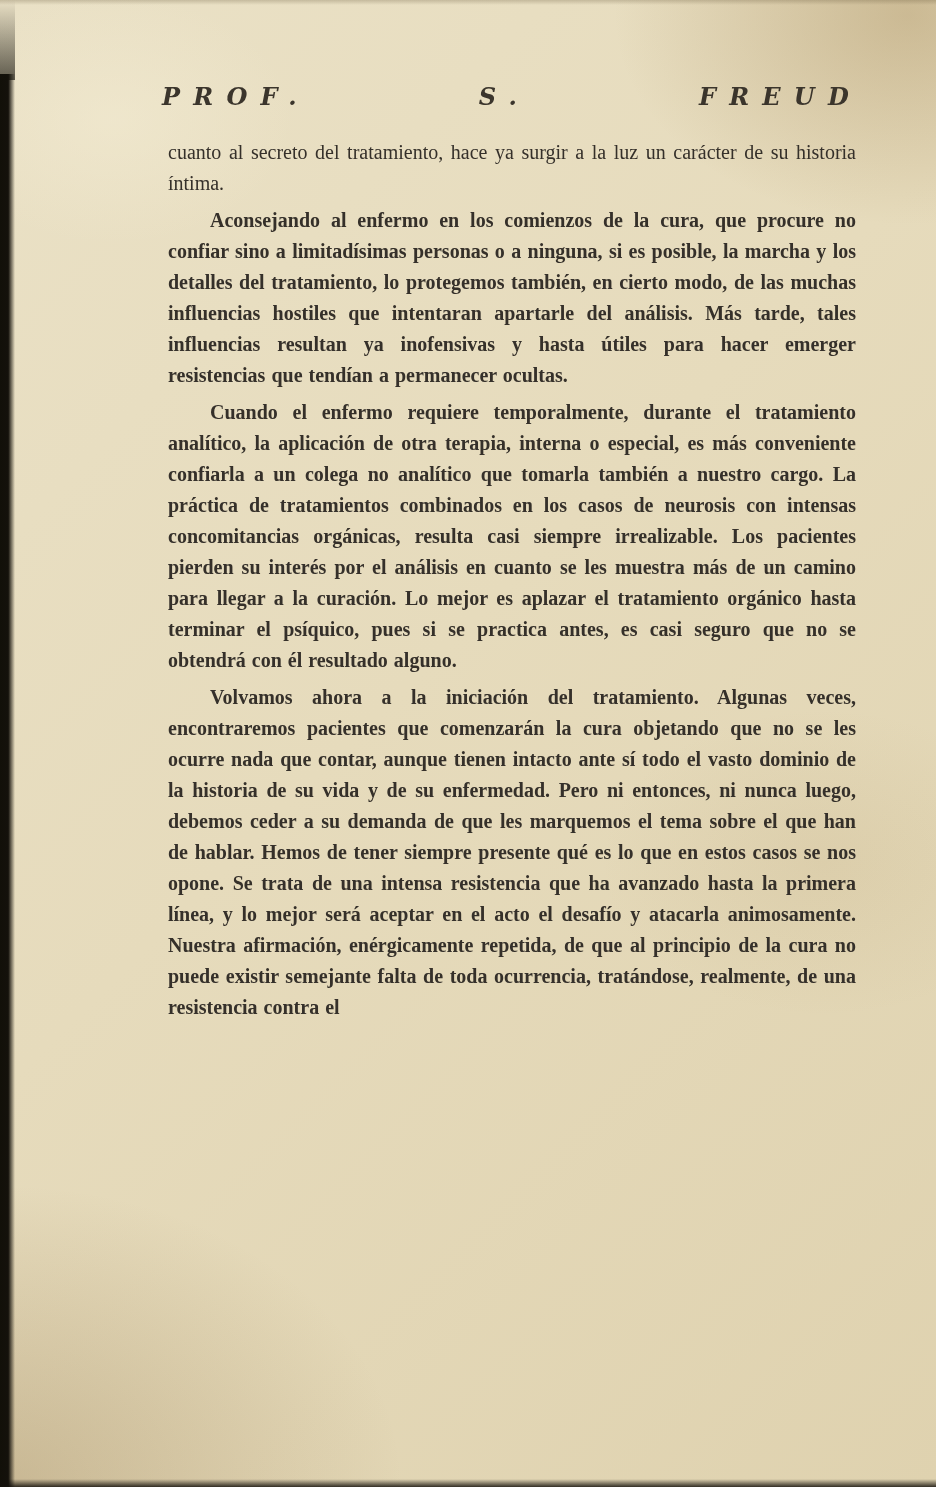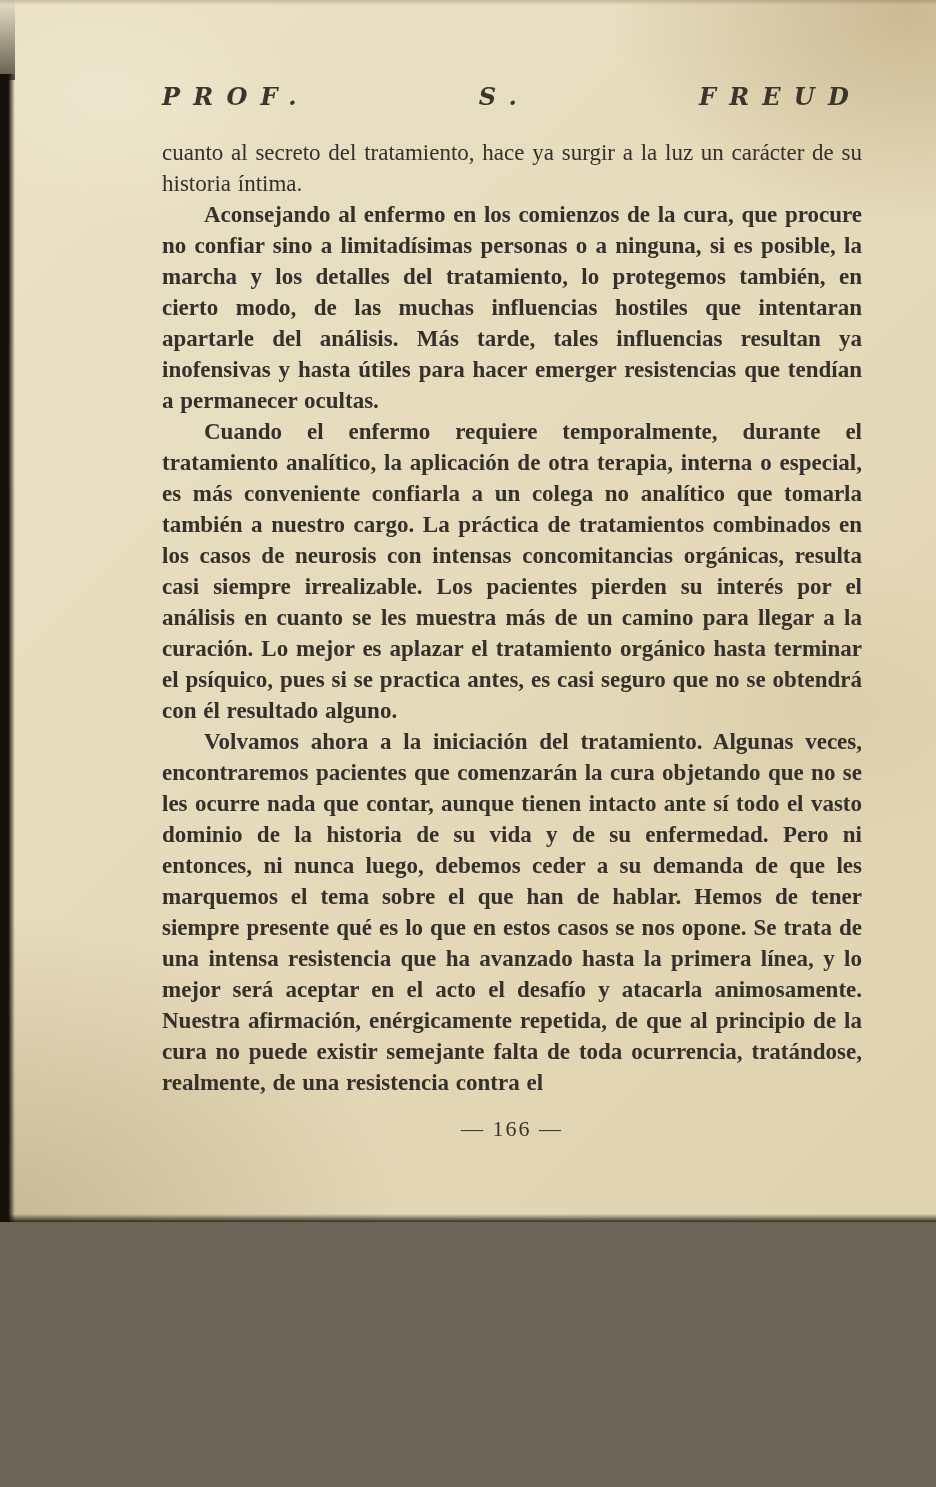--- a/index.html
+++ b/index.html
@@ -3,21 +3,21 @@
 <meta charset="utf-8">
 <style>
   html, body { margin: 0; padding: 0; }
   body {
     width: 936px; height: 1487px;
     background: #6b6557;
     font-family: "Liberation Serif", serif;
   }
   .scan {
     position: relative;
-    width: 936px; height: 1222px;
+    width: 936px; height: 1487px;
     overflow: hidden;
     background:
       radial-gradient(ellipse 420px 300px at 97% 1%, rgba(146,114,60,0.32), rgba(146,114,60,0) 70%),
       radial-gradient(ellipse 560px 420px at 0% 100%, rgba(128,98,52,0.28), rgba(128,98,52,0) 72%),
       radial-gradient(ellipse 320px 220px at 88% 58%, rgba(158,128,74,0.10), rgba(158,128,74,0) 70%),
       radial-gradient(ellipse 260px 180px at 12% 8%, rgba(245,238,214,0.45), rgba(245,238,214,0) 70%),
       linear-gradient(135deg, #eae1c6 0%, #e6dbbc 45%, #dfd2af 100%);
   }
   .edge-left {
     position: absolute; left: 0; top: 74px; bottom: 0; width: 15px;
@@ -46,22 +46,22 @@
     justify-content: space-between;
     font-family: "DejaVu Serif", serif;
     font-style: italic;
     font-weight: bold;
     font-size: 24px;
     color: #3b352c;
     margin-bottom: 26px;
   }
   .page-header span { letter-spacing: 0.55em; }
   .body-text p {
-    margin: 0;
-    font-size: 23px;
+    margin: 6px;
+    font-size: 20px;
     line-height: 31px;
     text-align: justify;
     word-spacing: 1px;
     hyphens: auto;
     -webkit-hyphens: auto;
     color: #35302a;
   }
   .body-text p.indent { text-indent: 42px; font-weight: bold; }
   .page-number {
     margin-top: 18px;
@@ -84,21 +84,20 @@
       <span>FREUD</span>
     </div>
 
     <div class="body-text">
       <p>cuanto al secreto del tratamiento, hace ya surgir a la luz un carácter de su historia íntima.</p>
       <p class="indent">Aconsejando al enfermo en los comienzos de la cura, que procure no confiar sino a limitadísimas personas o a ninguna, si es posible, la marcha y los detalles del tratamiento, lo protegemos también, en cierto modo, de las muchas influencias hostiles que intentaran apartarle del análisis. Más tarde, tales influencias resultan ya inofensivas y hasta útiles para hacer emerger resistencias que tendían a permanecer ocultas.</p>
       <p class="indent">Cuando el enfermo requiere temporalmente, durante el tratamiento analítico, la aplicación de otra terapia, interna o especial, es más conveniente confiarla a un colega no analítico que tomarla también a nuestro cargo. La práctica de tratamientos combinados en los casos de neurosis con intensas concomitancias orgánicas, resulta casi siempre irrealizable. Los pacientes pierden su interés por el análisis en cuanto se les muestra más de un camino para llegar a la curación. Lo mejor es aplazar el tratamiento orgánico hasta terminar el psíquico, pues si se practica antes, es casi seguro que no se obtendrá con él resultado alguno.</p>
       <p class="indent">Volvamos ahora a la iniciación del tratamiento. Algunas veces, encontraremos pacientes que comenzarán la cura objetando que no se les ocurre nada que contar, aunque tienen intacto ante sí todo el vasto dominio de la historia de su vida y de su enfermedad. Pero ni entonces, ni nunca luego, debemos ceder a su demanda de que les marquemos el tema sobre el que han de hablar. Hemos de tener siempre presente qué es lo que en estos casos se nos opone. Se trata de una intensa resistencia que ha avanzado hasta la primera línea, y lo mejor será aceptar en el acto el desafío y atacarla animosamente. Nuestra afirmación, enérgicamente repetida, de que al principio de la cura no puede existir semejante falta de toda ocurrencia, tratándose, realmente, de una resistencia contra el</p>
     </div>
 
-    <div class="page-number">— 166 —</div>
 
   </div>
 
   <div class="edge-left"></div>
   <div class="edge-left-fade"></div>
   <div class="edge-bottom"></div>
   <div class="edge-top"></div>
 
 </div>
 

